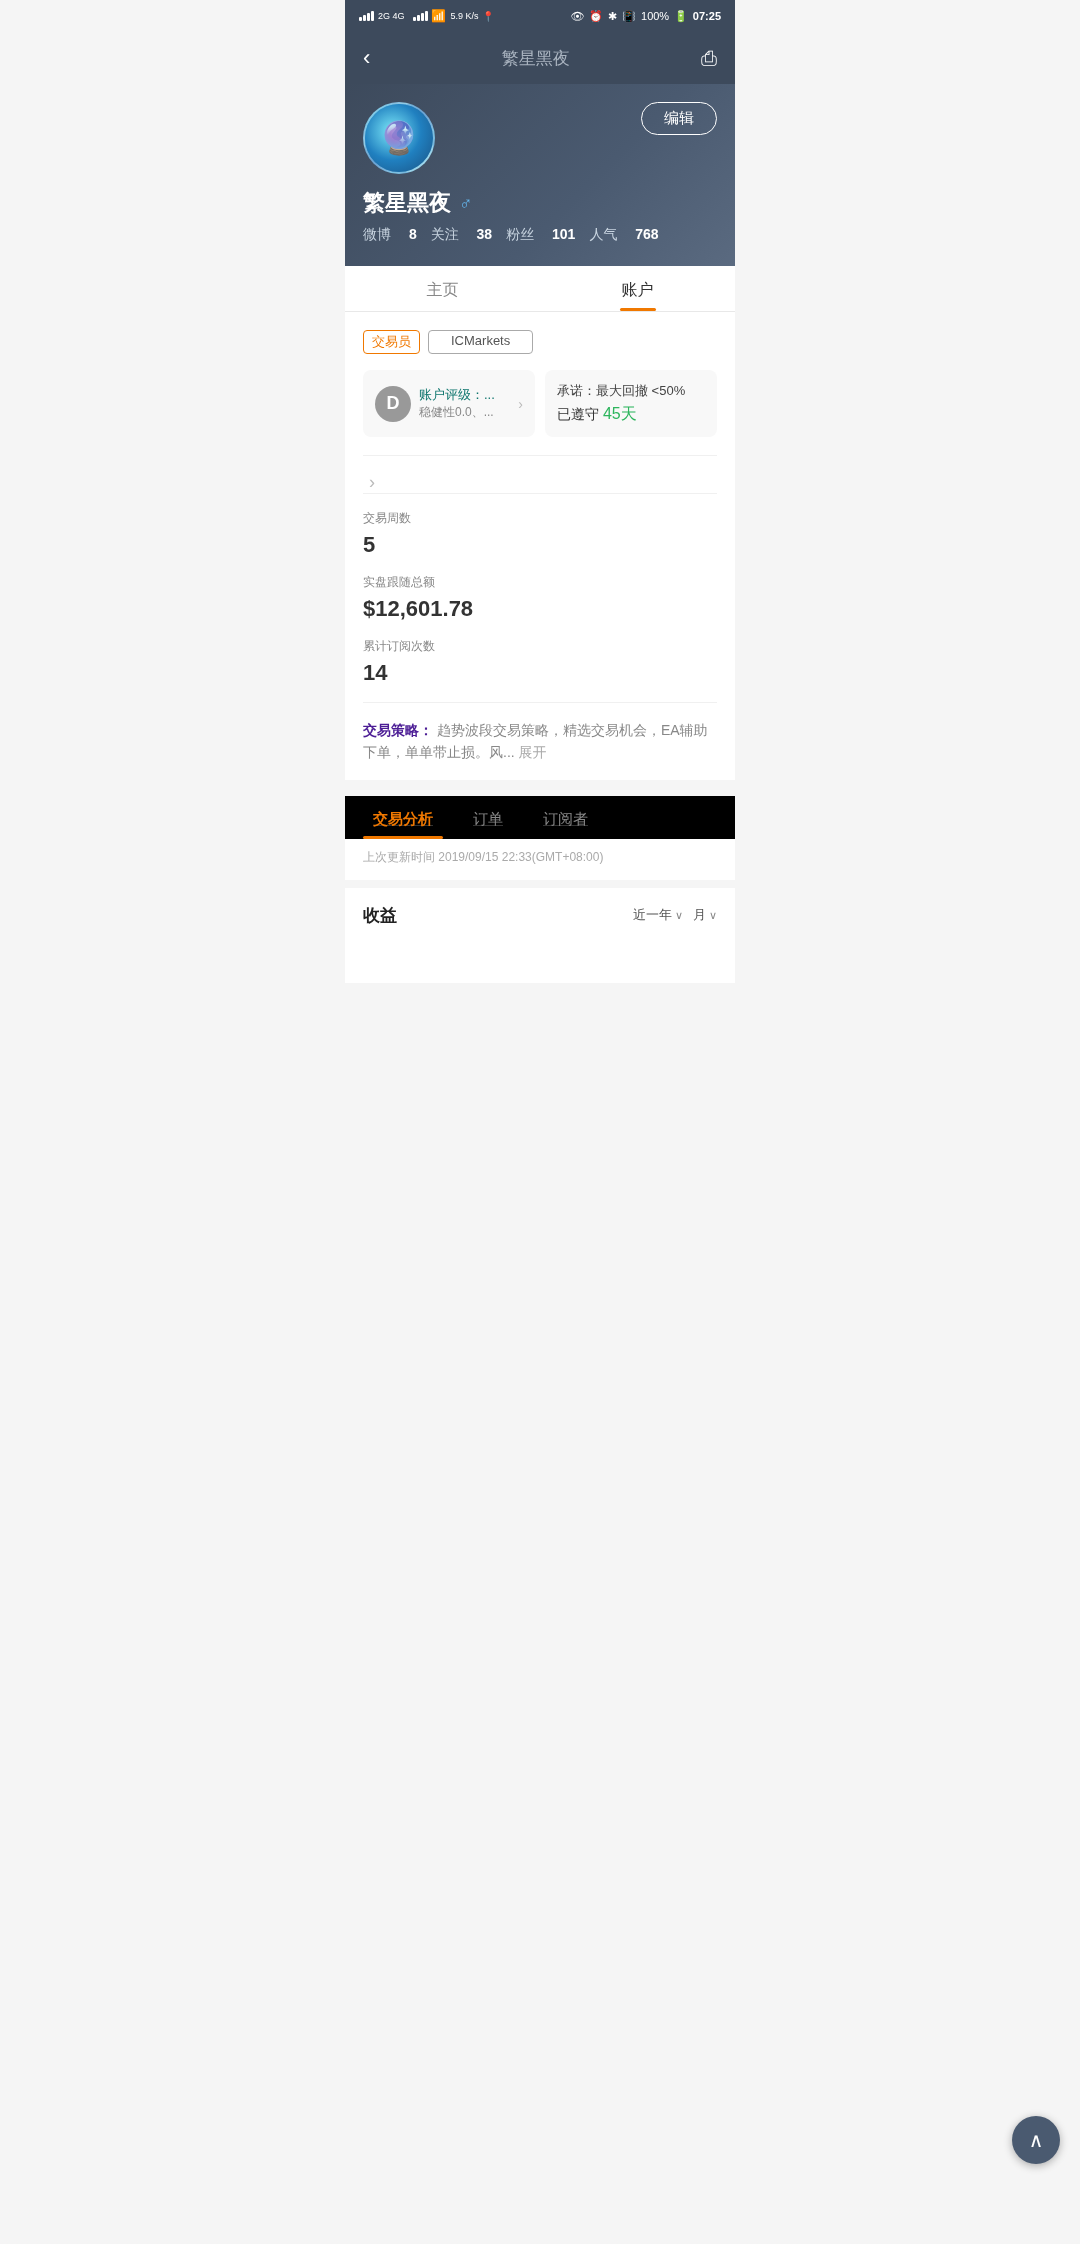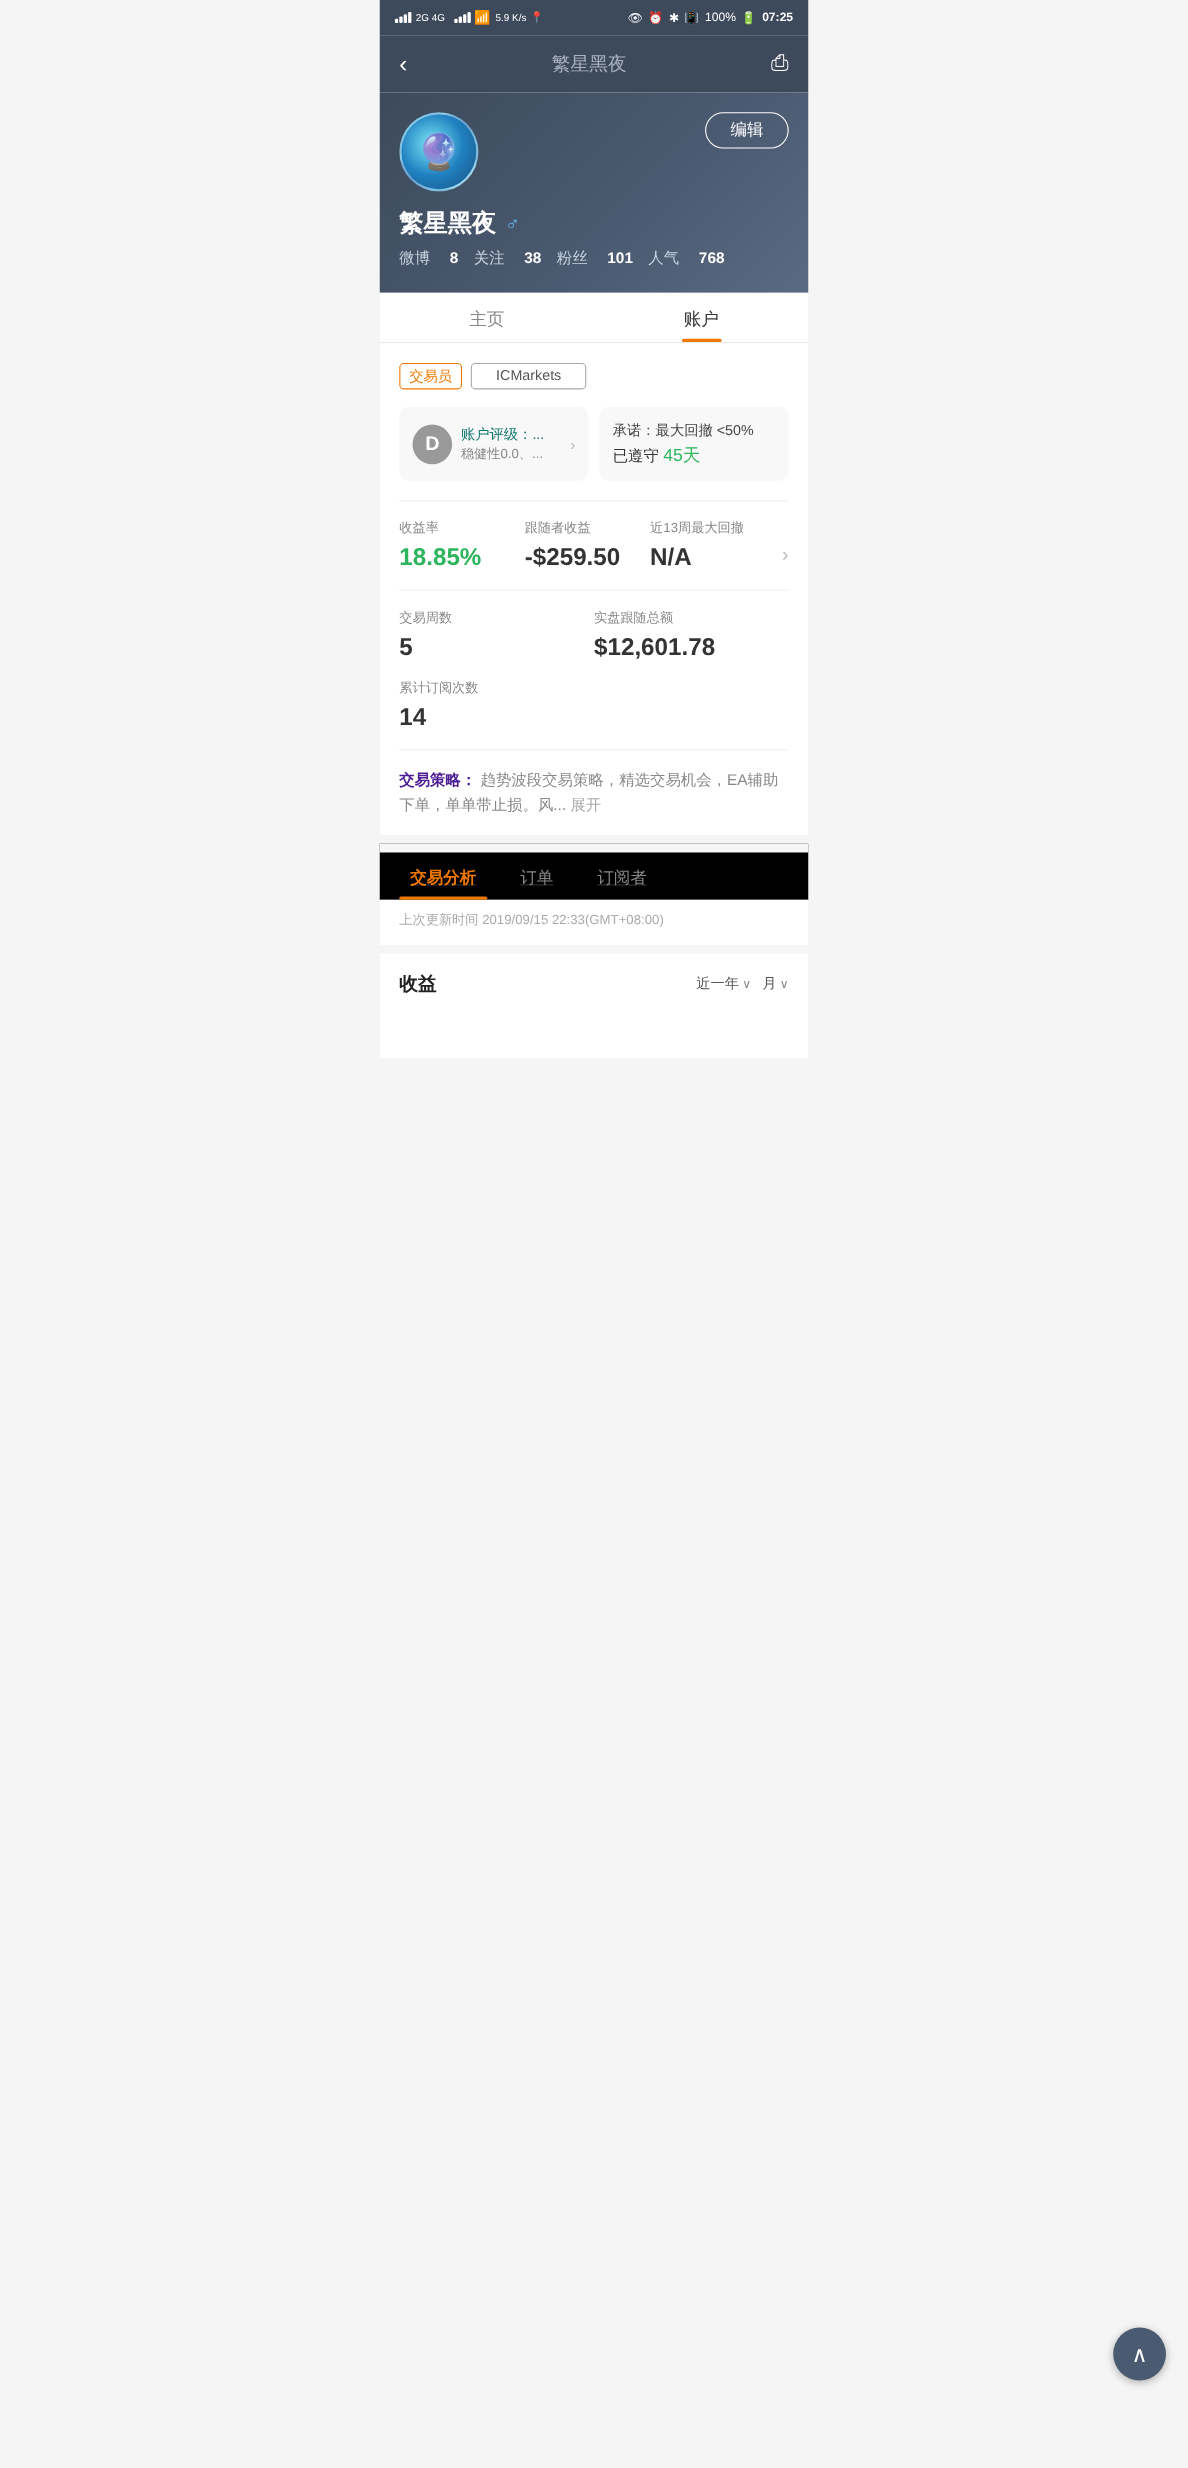--- a/index.html
+++ b/index.html
@@ -509,40 +509,26 @@
     <div class="info-card-promise">
       <div class="promise-title">承诺：最大回撤 &lt;50%</div>
       <div>
         <span>已遵守</span>
         <span class="promise-days">45天</span>
       </div>
     </div>
   </div>
 
   <div style="display:flex; align-items:stretch; border-top:1px solid #f0f0f0; padding-top:16px; cursor:pointer;">
-    <div style="display:grid; grid-template-columns:1fr 1fr 1fr; flex:1;">
-      <div class="stat-item">
-        <div class="stat-label">收益率</div>
-        <div class="stat-value green">18.85%</div>
-      </div>
-      <div class="stat-item">
-        <div class="stat-label">跟随者收益</div>
-        <div class="stat-value dark">-$259.50</div>
-      </div>
-      <div class="stat-item">
-        <div class="stat-label">近13周最大回撤</div>
-        <div class="stat-value dark">N/A</div>
-      </div>
-    </div>
     <div style="display:flex; align-items:center; padding-left:6px;">
       <span style="color:#bbb; font-size:18px;">›</span>
     </div>
   </div>
 
-  <div style="display:grid; grid-template-columns:1fr 1fr; border-top:1px solid #f0f0f0; padding-top:16px;">
+  <div style="display:grid; grid-template-columns:1fr; border-top:1px solid #f0f0f0; padding-top:16px;">
     <div class="stat-item">
       <div class="stat-label">交易周数</div>
       <div class="stat-value dark">5</div>
     </div>
     <div class="stat-item">
       <div class="stat-label">实盘跟随总额</div>
       <div class="stat-value dark">$12,601.78</div>
     </div>
     <div class="stat-item">
       <div class="stat-label">累计订阅次数</div>

